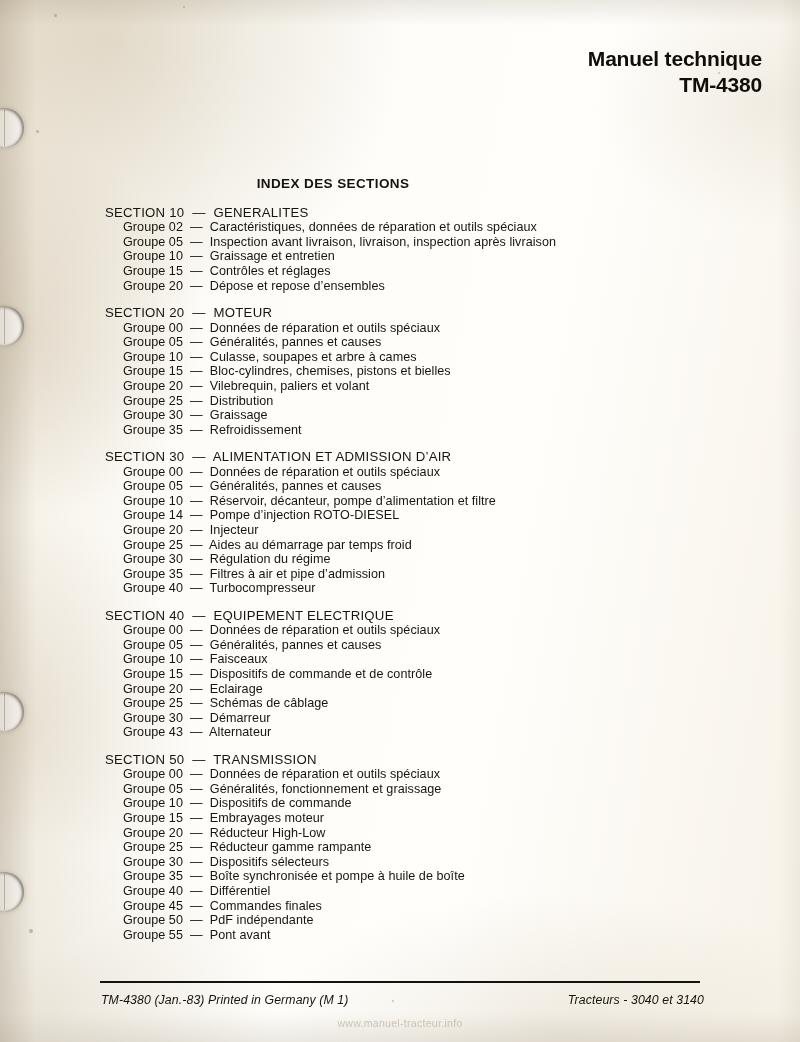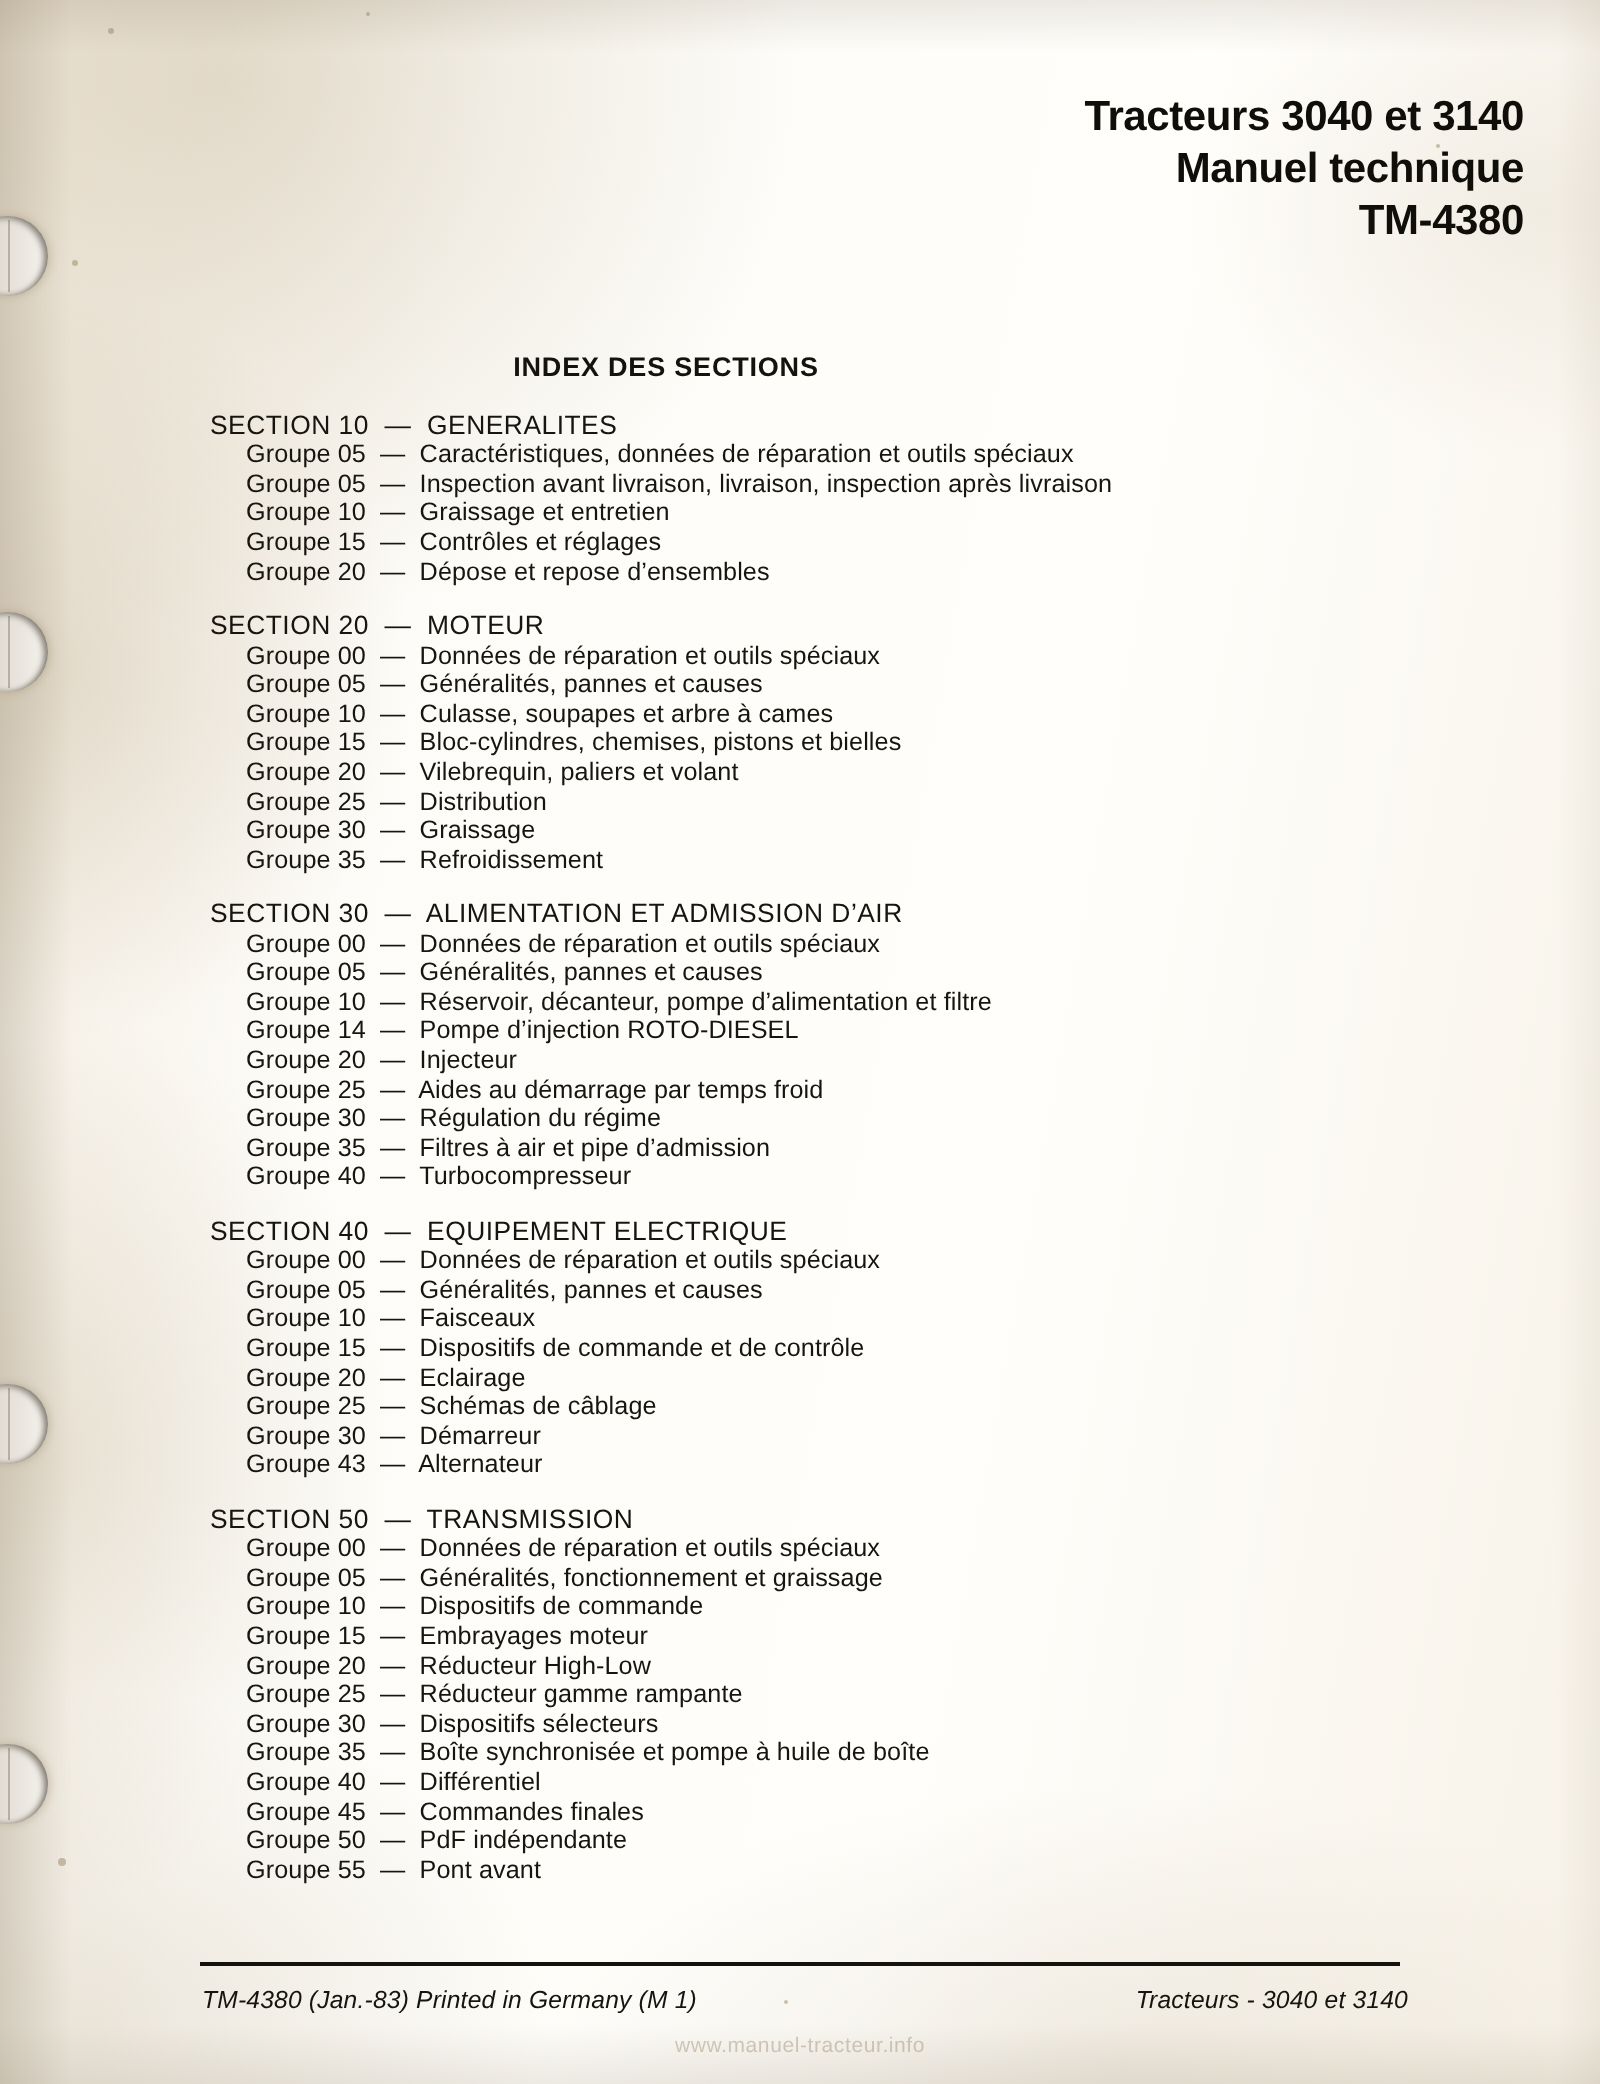--- a/index.html
+++ b/index.html
@@ -175,32 +175,31 @@
   <div class="speck" style="left:54px;  top:14px;  width:3px; height:3px;"></div>
   <div class="speck" style="left:183px; top:6px;   width:2px; height:2px;"></div>
   <div class="speck" style="left:36px;  top:130px; width:3px; height:3px;"></div>
   <div class="speck" style="left:29px;  top:929px; width:4px; height:4px;"></div>
   <div class="speck" style="left:392px; top:1000px;width:2px; height:2px;"></div>
   <div class="speck" style="left:718px; top:72px;  width:2px; height:2px;"></div>
 
   <div class="edge-shade"></div>
 
   <div class="title-block">
-    <div>Tracteurs 3040 et 3140</div>
     <div>Manuel technique</div>
     <div>TM-4380</div>
   </div>
 
   <div class="index-heading">INDEX DES SECTIONS</div>
 
   <div class="index-body">
 
     <div class="section-block">
       <div class="section-title">SECTION 10  —  GENERALITES</div>
-      <div class="group-line">Groupe 05  —  Caractéristiques, données de réparation et outils spéciaux</div>
+      <div class="group-line">Groupe 02  —  Caractéristiques, données de réparation et outils spéciaux</div>
       <div class="group-line">Groupe 05  —  Inspection avant livraison, livraison, inspection après livraison</div>
       <div class="group-line">Groupe 10  —  Graissage et entretien</div>
       <div class="group-line">Groupe 15  —  Contrôles et réglages</div>
       <div class="group-line">Groupe 20  —  Dépose et repose d’ensembles</div>
     </div>
 
     <div class="section-block">
       <div class="section-title">SECTION 20  —  MOTEUR</div>
       <div class="group-line">Groupe 00  —  Données de réparation et outils spéciaux</div>
       <div class="group-line">Groupe 05  —  Généralités, pannes et causes</div>

